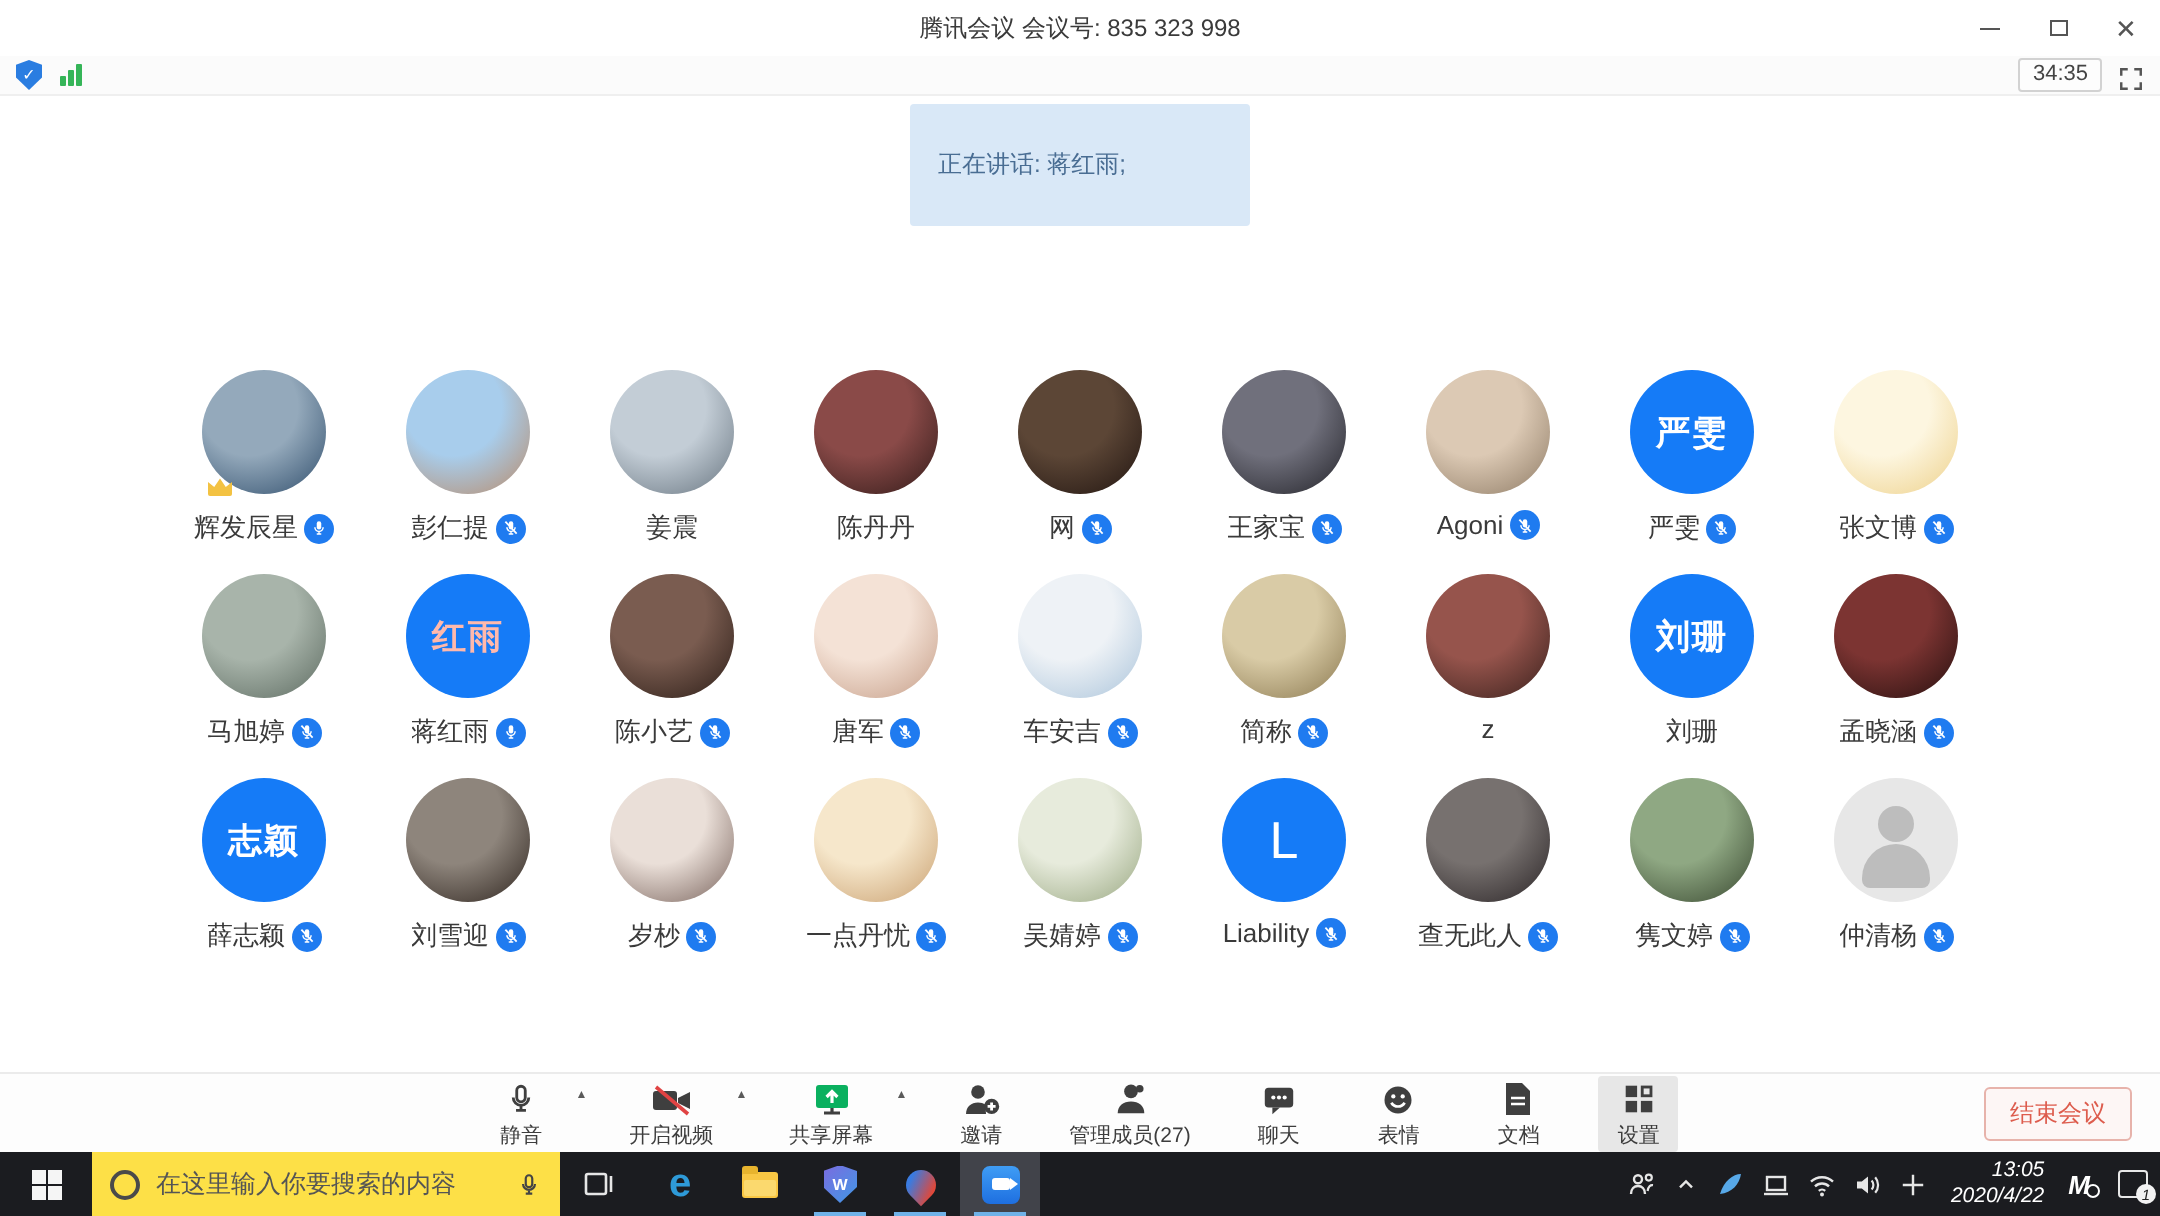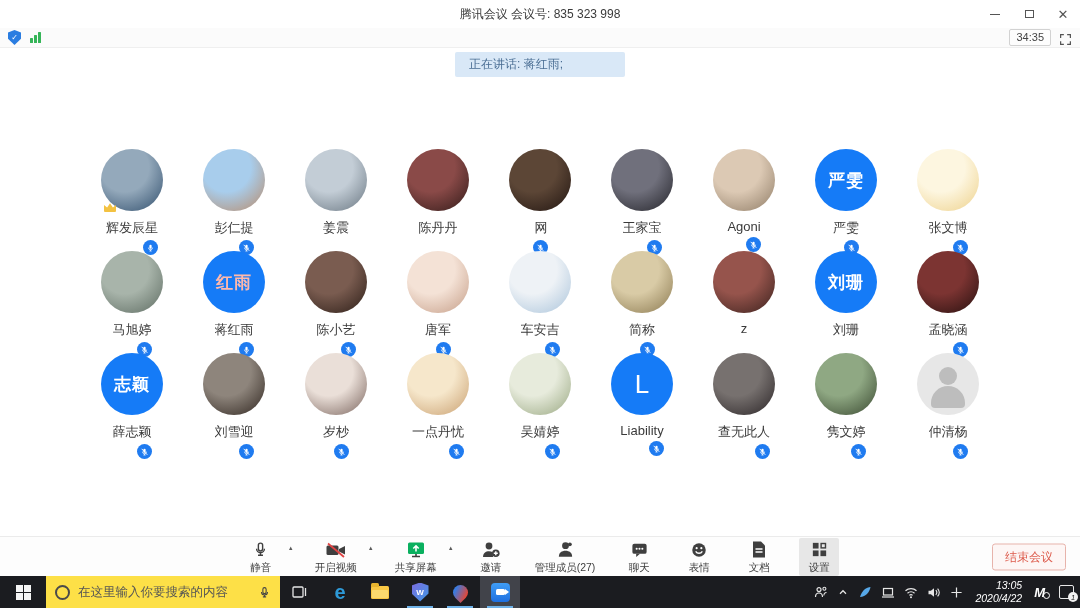--- a/index.html
+++ b/index.html
@@ -22,31 +22,31 @@
   .shield { width:13px; height:15px; background:#2a7de1; clip-path:polygon(50% 0,100% 16%,100% 58%,50% 100%,0 58%,0 16%); display:flex; align-items:center; justify-content:center; color:#fff; font-size:8px; }
   .signal { display:flex; align-items:flex-end; gap:1px; height:11px; }
   .signal i { display:block; width:3px; background:#35b558; border-radius:0.5px; }
   .signal i:nth-child(1){height:5px;} .signal i:nth-child(2){height:8px;} .signal i:nth-child(3){height:11px;}
   .subbar-right { display:flex; align-items:flex-end; gap:8px; }
   .timer { font-size:11px; color:#444; border:1px solid #d2d2d2; background:#fdfdfd; border-radius:2px; padding:0 6px; line-height:15px; }
   .fs-icon svg { display:block; }
 
   
   .main { flex:1 1 auto; background:#fff; display:flex; flex-direction:column; align-items:center; overflow:hidden; }
-  .banner { margin-top:4px; background:#d9e8f7; border-radius:2px; color:#496d93; font-size:12px; padding:4px 14px; min-width:170px; }
+  .banner { margin-top:4px; background:#d9e8f7; border-radius:2px; color:#496d93; font-size:12px; padding:22px 14px; min-width:170px; }
 
   .grid { margin-top:72px; display:grid; grid-template-columns:repeat(9,102px); row-gap:14px; }
   .cell { width:102px; height:88px; display:flex; flex-direction:column; align-items:center; }
   .avatar { position:relative; width:62px; height:62px; border-radius:50%; flex:0 0 auto; }
   .avatar .atext { position:absolute; inset:0; display:flex; align-items:center; justify-content:center; font-size:17px; font-weight:bold; letter-spacing:1px; }
   .avatar .atext.big { font-size:26px; font-weight:normal; letter-spacing:0; }
   .avatar .head { position:absolute; left:50%; top:14px; width:18px; height:18px; margin-left:-9px; border-radius:50%; background:#bdbdbd; }
   .avatar .bodyshape { position:absolute; left:50%; top:33px; width:34px; height:22px; margin-left:-17px; border-radius:17px 17px 4px 4px; background:#bdbdbd; }
   .crown { position:absolute; left:3px; bottom:-1px; width:12px; height:10px; background:#f3c242; clip-path:polygon(0 100%,0 30%,26% 55%,50% 12%,74% 55%,100% 30%,100% 100%); border-radius:1px; }
-  .labelrow { margin-top:8px; display:flex; align-items:flex-end; gap:3px; max-width:100px;flex-direction:column; }
+  .labelrow { margin-top:8px; display:flex; align-items:center; gap:3px; max-width:100px; }
   .pname { font-size:13px; color:#3a3a3a; white-space:nowrap; overflow:hidden; text-overflow:ellipsis; }
   .mic-badge { width:15px; height:15px; border-radius:50%; background:#1f7bf0; display:inline-flex; align-items:center; justify-content:center; flex:0 0 auto; }
   .mic-badge svg { display:block; }
 
   
   .meet-toolbar { flex:0 0 auto; height:40px; background:#fdfdfd; border-top:1px solid #ebebeb; display:flex; align-items:center; justify-content:center; position:relative; }
   .tools { display:flex; align-items:flex-end; gap:20px; }
   .tool { position:relative; display:flex; flex-direction:column; align-items:center; justify-content:flex-end; min-width:40px; padding:2px 4px 1px; border-radius:2px; cursor:default; }
   .tool.active { background:#e7e7e7; }
   .tool .ticon { height:20px; display:flex; align-items:center; justify-content:center; }

